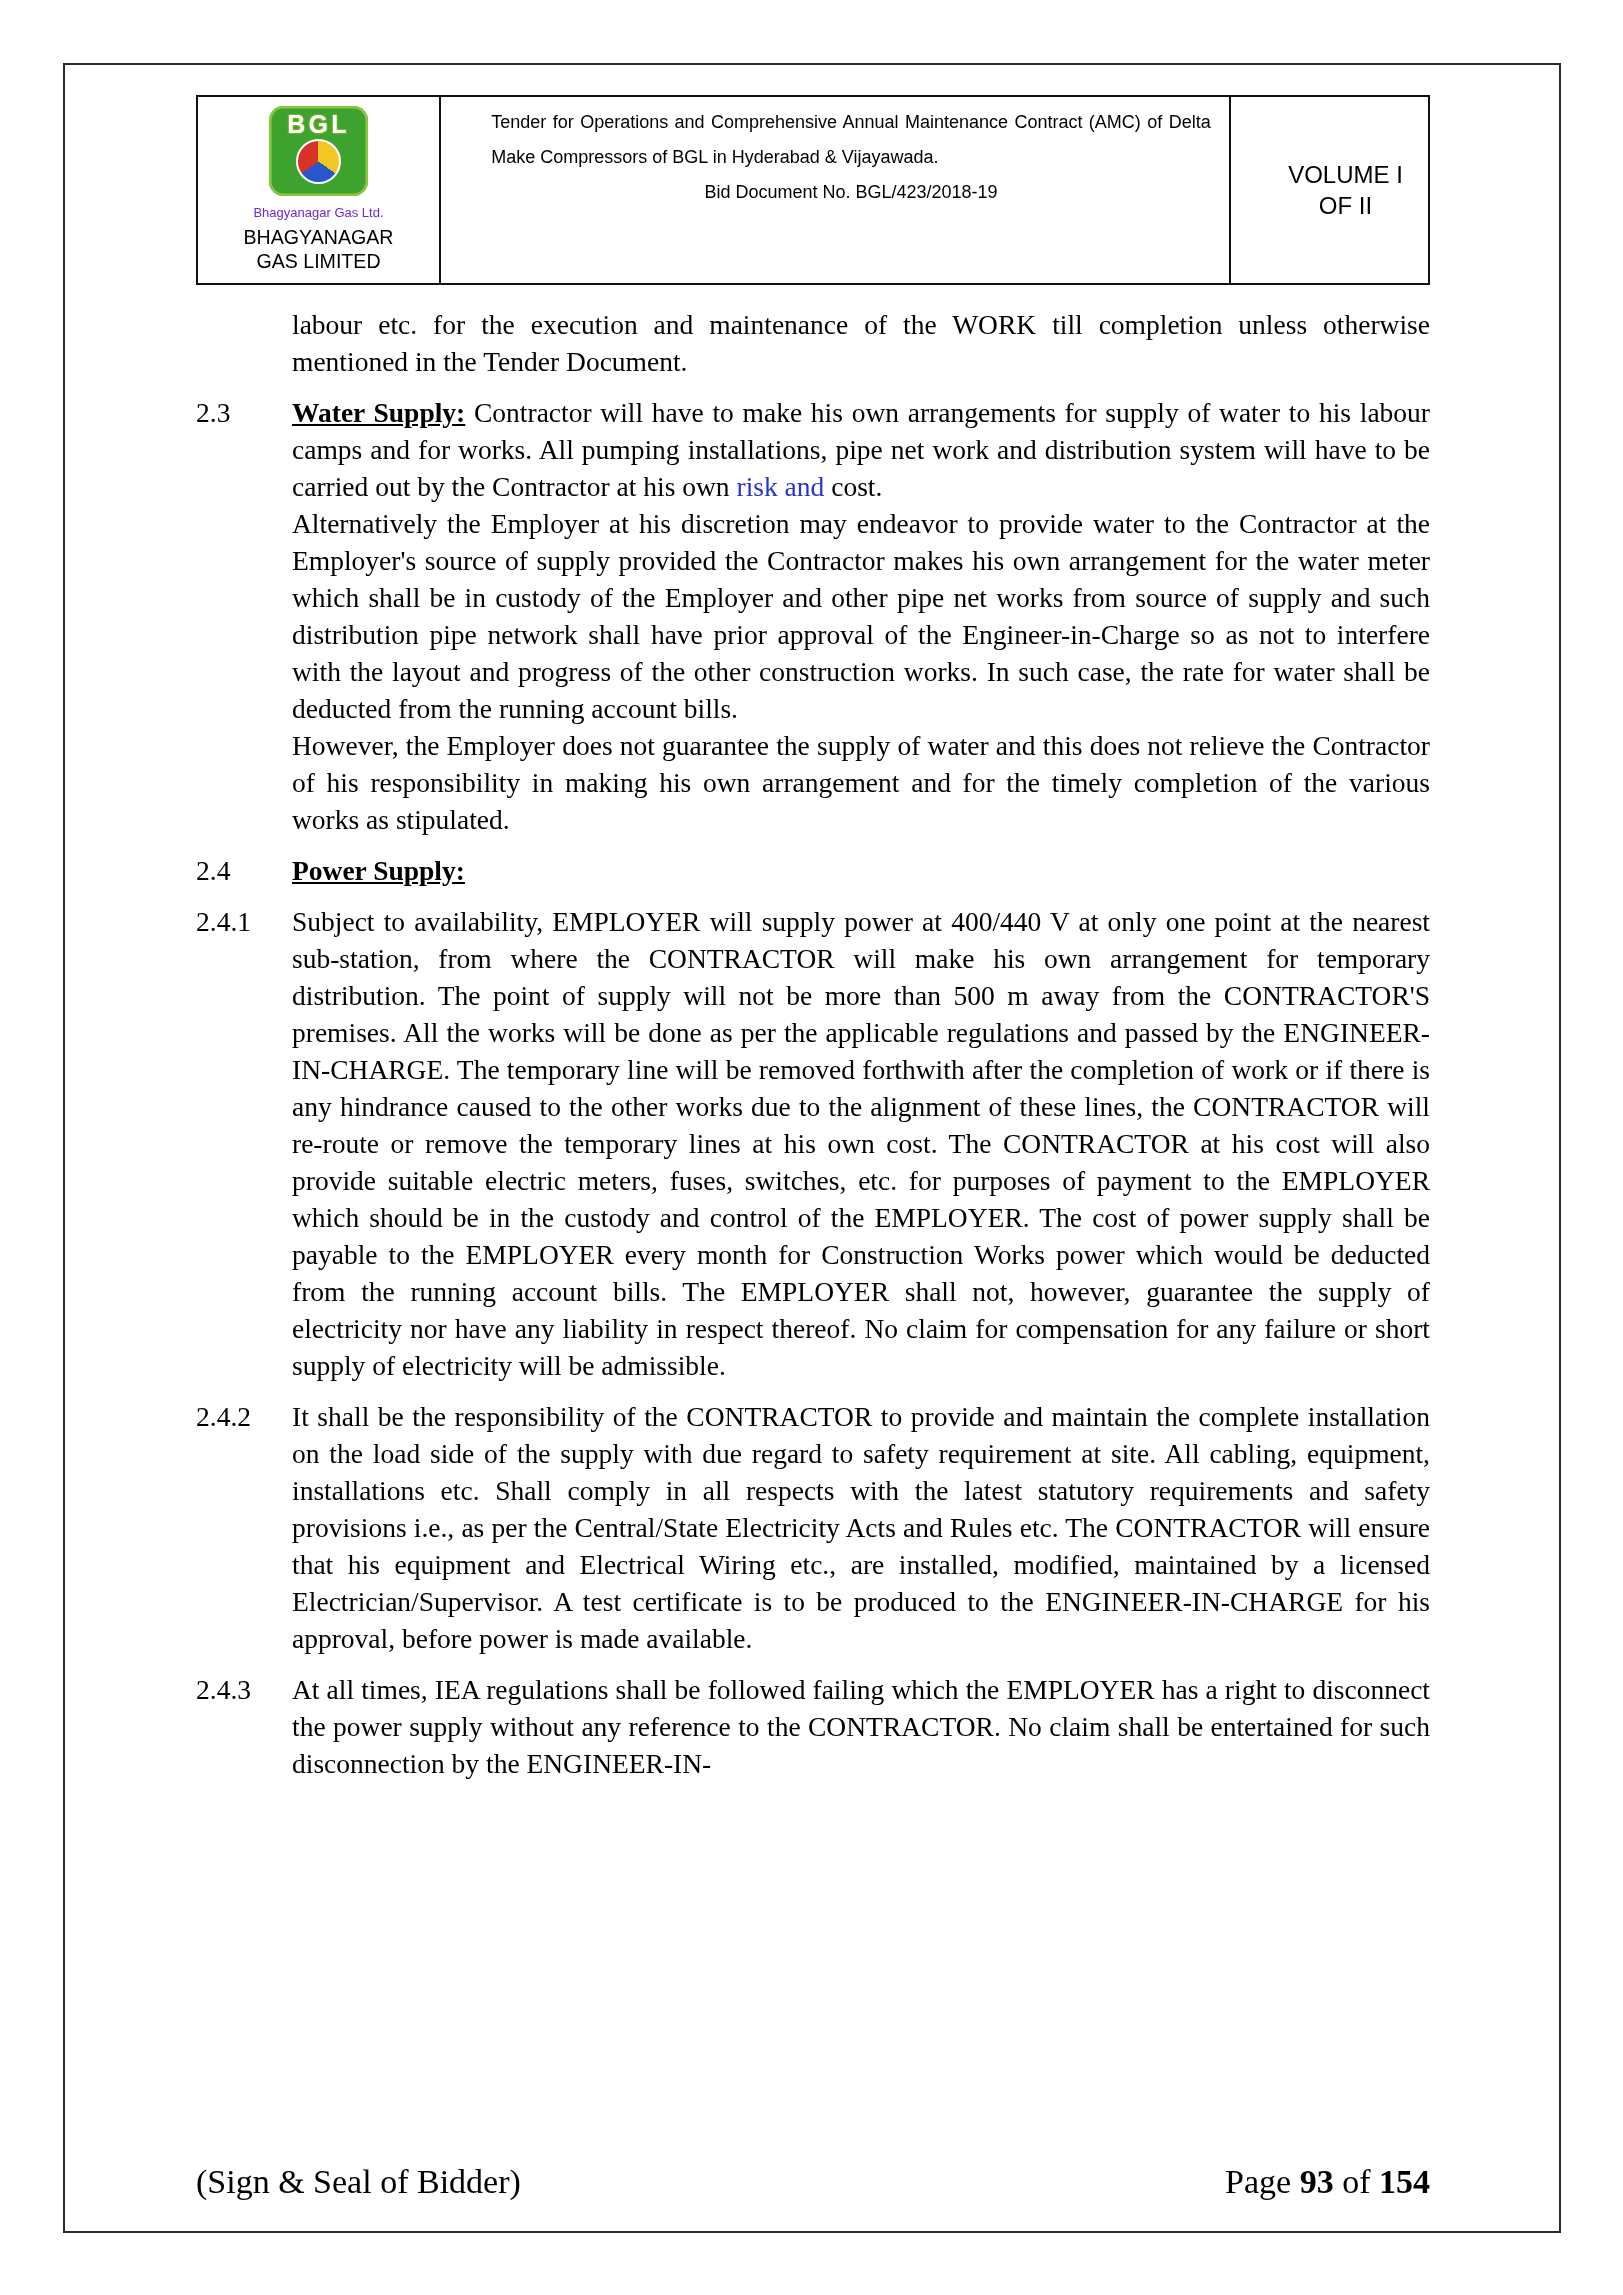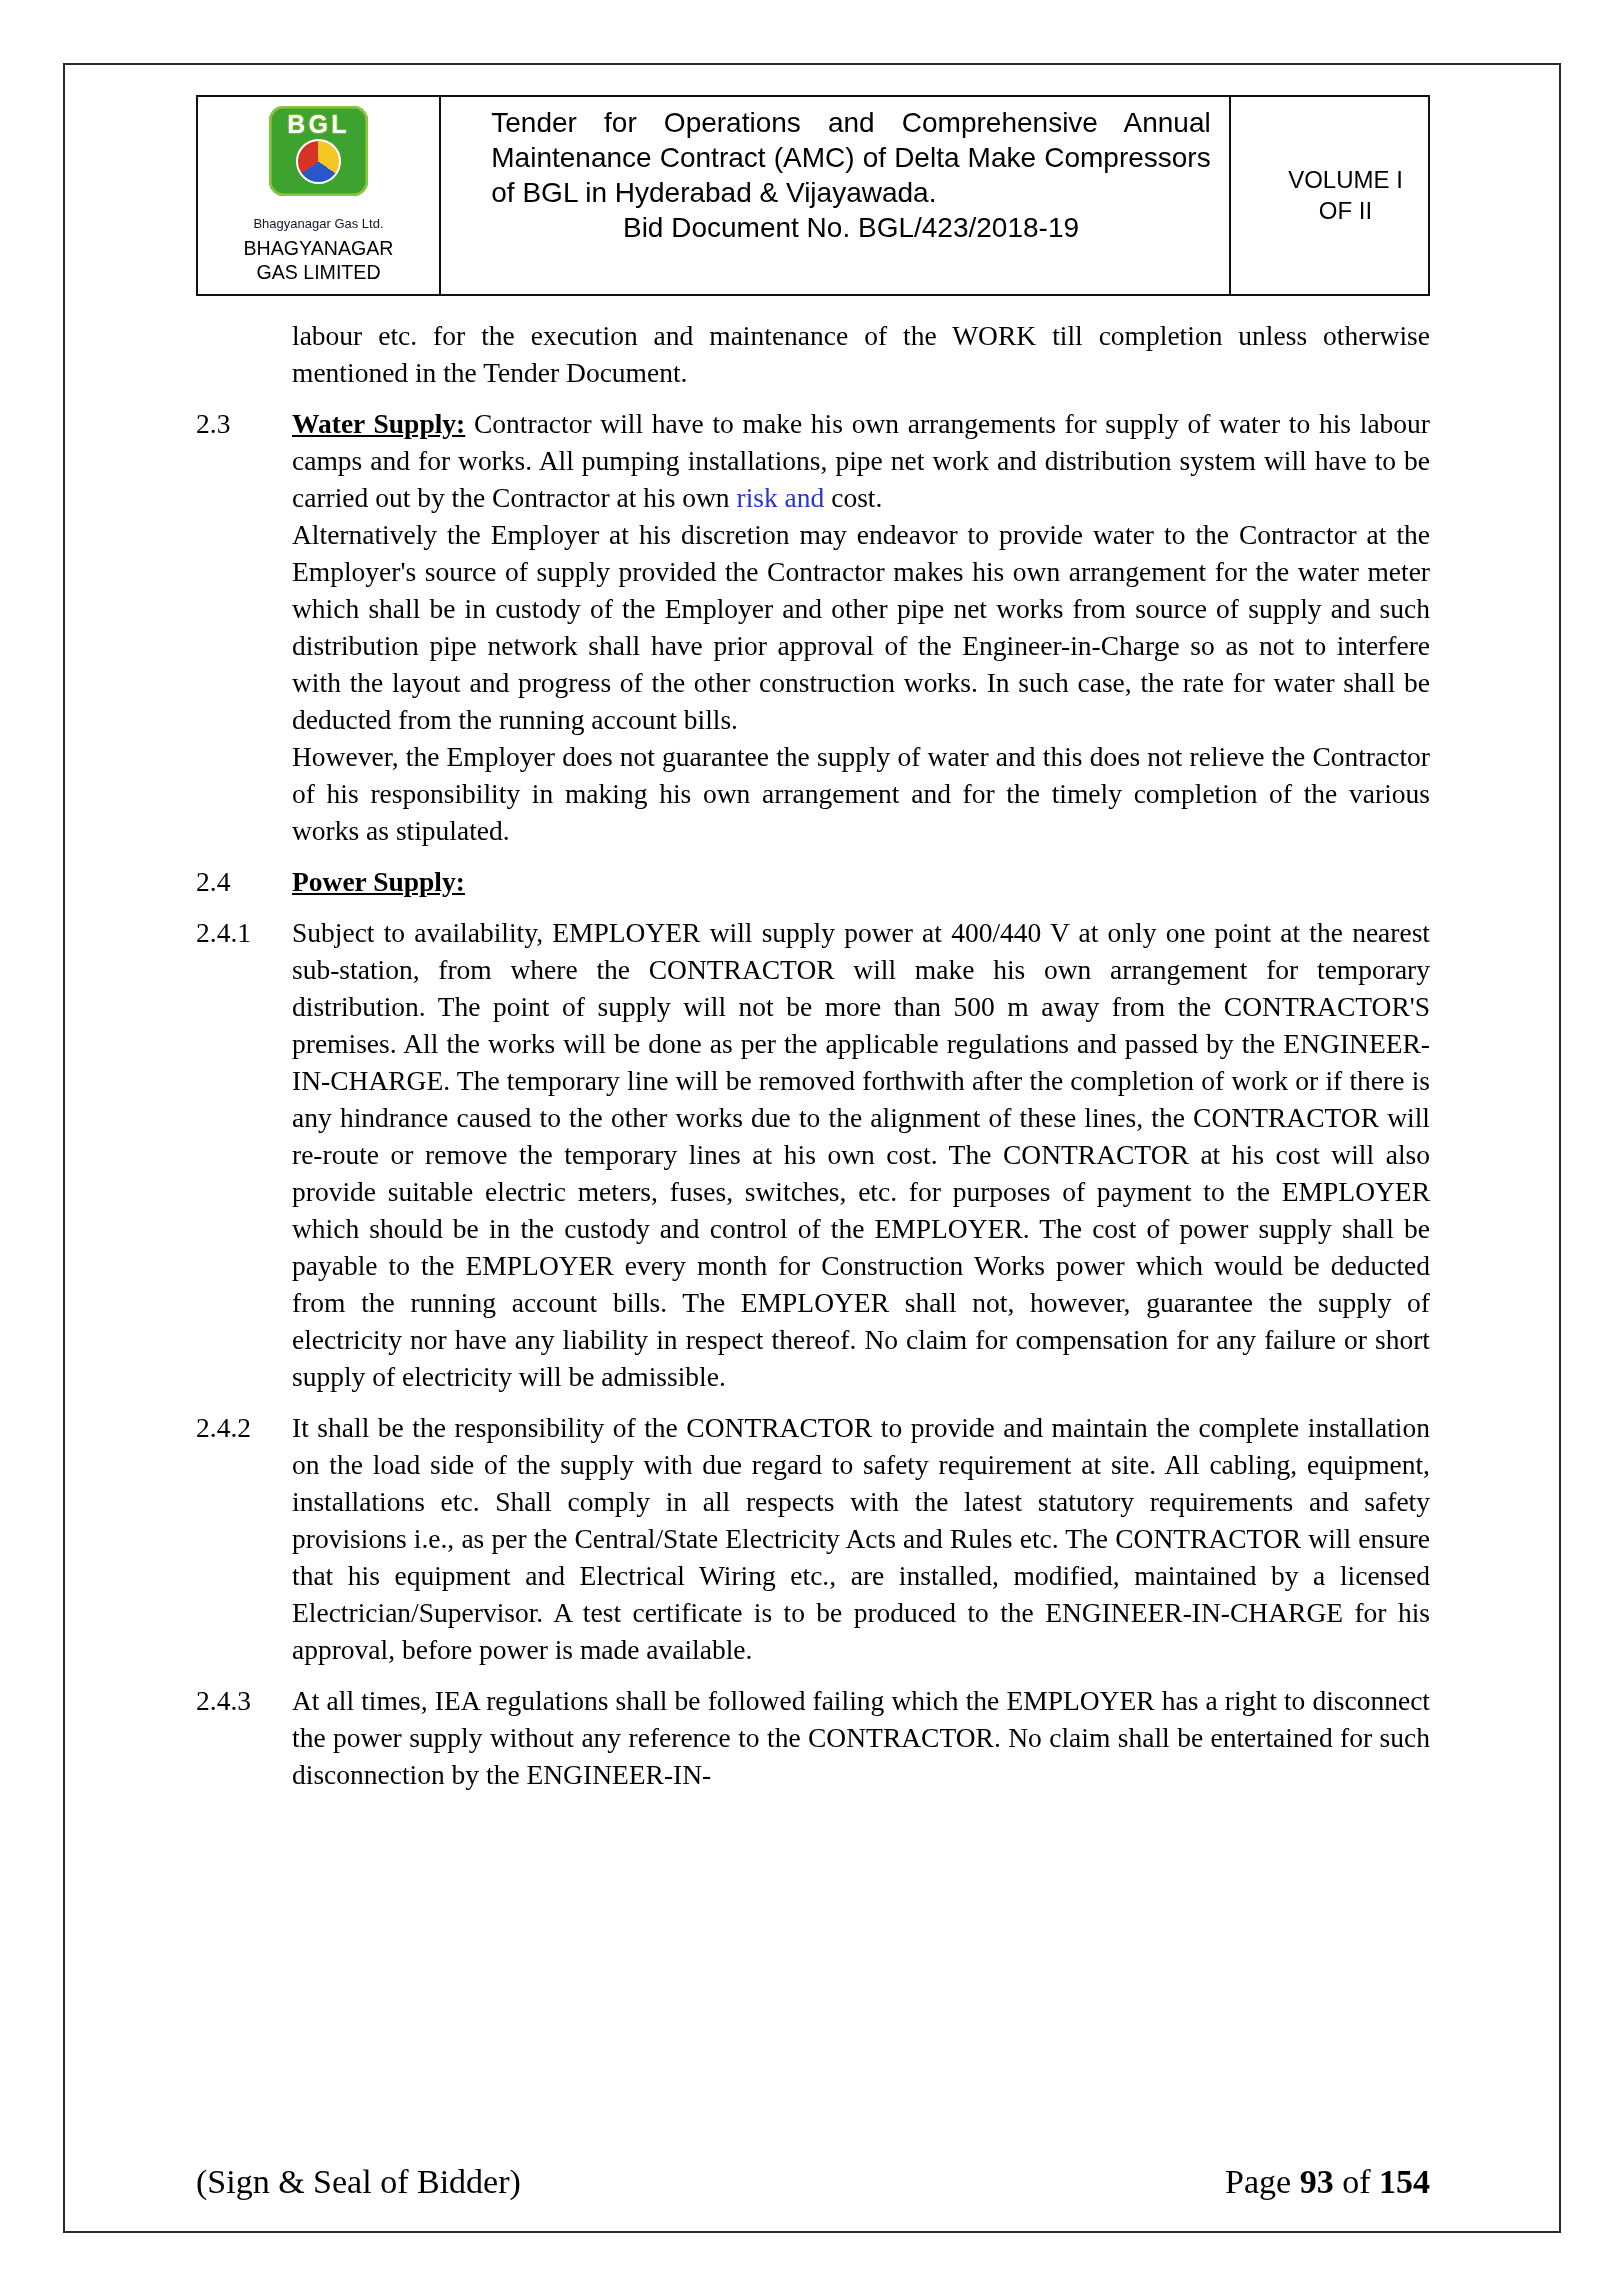--- a/index.html
+++ b/index.html
@@ -71,37 +71,37 @@
     width: 41px;
     height: 41px;
     border-radius: 50%;
     margin-top: 1.3px;
     border: 2.6px solid #ffffff;
     background: conic-gradient(#f3c623 0deg 125deg, #2857c9 125deg 235deg, #d63226 235deg 360deg);
   }
   .logo-brand-line {
     font-family: "Liberation Sans", sans-serif;
     font-size: 13px;
-    color: #0f172a;
-    margin-top: 20px;
+    color: #6d28d9;
+    margin-top: 9px;
     white-space: nowrap;
   }
   .company-name {
     font-family: "Liberation Sans", sans-serif;
     font-size: 19.6px;
     line-height: 24px;
     text-align: center;
     margin-top: 5.2px;
     width: 196px;
   }
   .title-cell {
     flex: 1;
     padding: 7.9px 18.3px;
     font-family: "Liberation Sans", sans-serif;
-    font-size: 28px;
+    font-size: 18px;
     line-height: 35px;
   }
   .title-main { text-align: justify; }
   .bid-line { text-align: center; }
   .volume-cell {
     width: 165px;
     border-right: none;
     display: flex;
     flex-direction: column;
     align-items: center;

